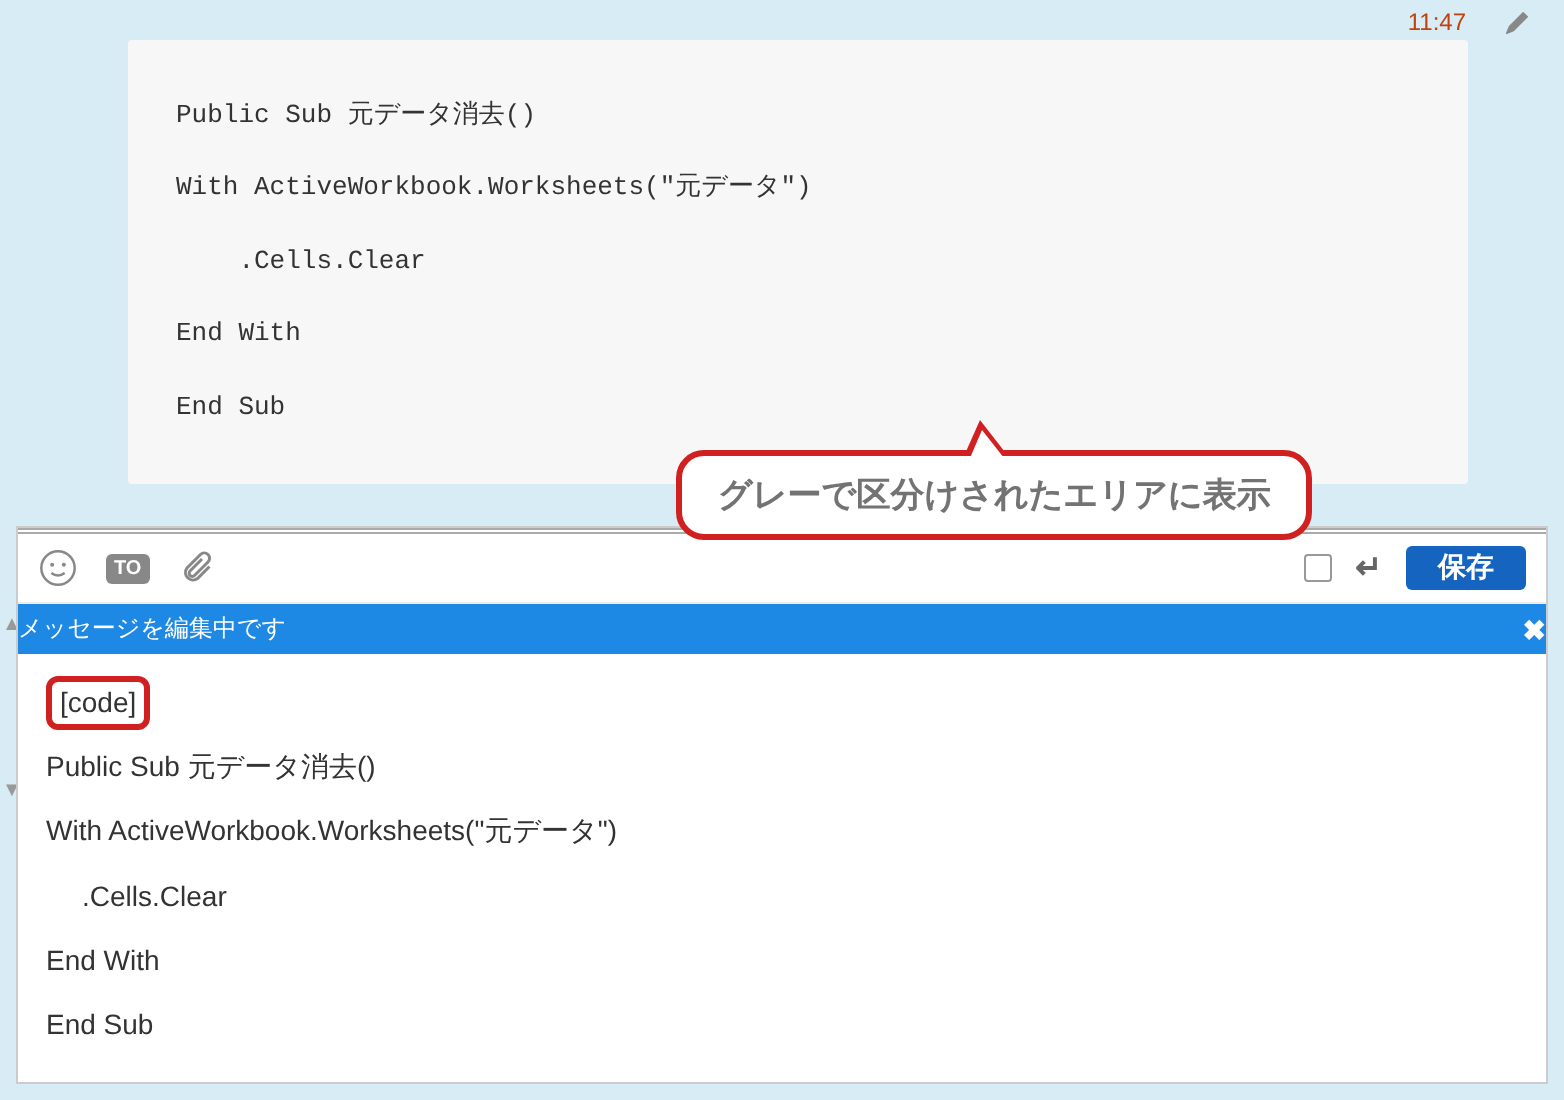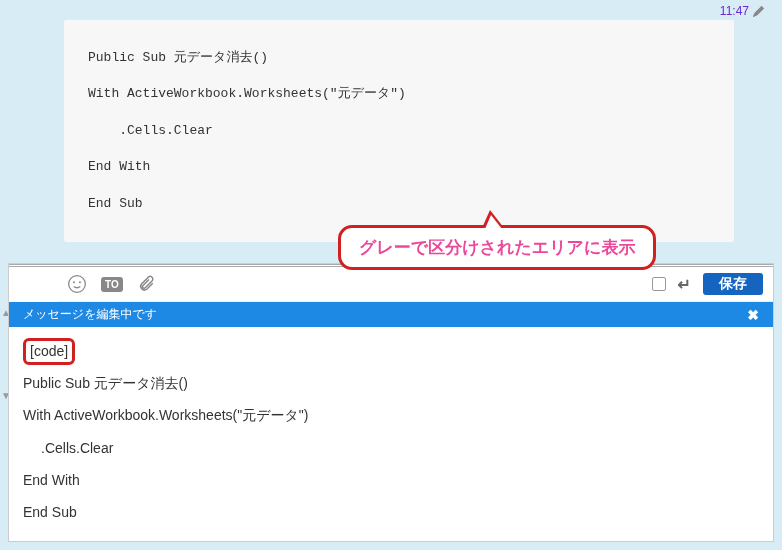--- a/index.html
+++ b/index.html
@@ -1,41 +1,41 @@
 <!DOCTYPE html>
 <html><head>
   <meta charset="utf-8">
   <style>
     * { box-sizing: border-box; margin: 0; padding: 0; }
     body { width: 782px; height: 550px; font-family: Arial, sans-serif; background: #d7ecf4; position: relative; overflow: hidden; }
     
     .top-area { padding: 0 10px; }
-    .timestamp { text-align: right; font-size: 12px; color: #6d28d9; padding: 4px 8px 0 0; display: flex; justify-content: flex-end; align-items: center; gap: 4px; }
+    .timestamp { text-align: right; font-size: 12px; color: #c2410c; padding: 4px 8px 0 0; display: flex; justify-content: flex-end; align-items: center; gap: 20px; }
     .edit-icon-svg { width: 11px; height: 11px; }
     
     .code-display { background: #f7f7f7; margin: 2px 38px 20px 54px; padding: 20px 24px; font-family: 'Courier New', monospace; font-size: 13px; color: #333; line-height: 2.8; border-radius: 2px; position: relative; }
     .code-display::after { content: ''; position: absolute; bottom: -12px; right: 80px; width: 0; height: 0; border-left: 10px solid transparent; border-right: 18px solid transparent; border-top: 14px solid #f7f7f7; }
     
-    .callout { position: absolute; top: 225px; left: 338px; background: #fff; border: 3px solid #d02020; border-radius: 14px; padding: 8px 18px; font-size: 17px; font-weight: bold; color: #ec4899; z-index: 10; }
+    .callout { position: absolute; top: 225px; left: 338px; background: #fff; border: 3px solid #d02020; border-radius: 14px; padding: 8px 18px; font-size: 17px; font-weight: bold; color: #737373; z-index: 10; }
     .callout::before { content: ''; position: absolute; top: -18px; left: 45%; width: 0; height: 0; border-left: 8px solid transparent; border-right: 14px solid transparent; border-bottom: 18px solid #d02020; }
     .callout::after { content: ''; position: absolute; top: -13px; left: 46%; width: 0; height: 0; border-left: 6px solid transparent; border-right: 11px solid transparent; border-bottom: 14px solid #fff; }
     
     .editor-section { position: absolute; top: 263px; left: 8px; right: 8px; bottom: 8px; background: #fff; border: 1px solid #ccc; display: flex; flex-direction: column; }
     .divider-top { height: 3px; background: #fff; border-top: 1px solid #aaa; border-bottom: 1px solid #aaa; }
     
-    .toolbar { display: flex; align-items: center; padding: 6px 10px; gap: 12px; border-bottom: 1px solid #eee; margin-left: 48px; }
+    .toolbar { display: flex; align-items: center; padding: 6px 10px; gap: 12px; border-bottom: 1px solid #eee; }
     .toolbar-left { display: flex; align-items: center; gap: 14px; }
     .toolbar-right { margin-left: auto; display: flex; align-items: center; gap: 12px; }
     .toolbar-icon { color: #888; cursor: pointer; display: inline-flex; align-items: center; }
     .to-icon { background: #888; color: #fff; font-size: 10px; font-weight: bold; padding: 2px 4px; border-radius: 3px; }
     .checkbox-icon { width: 14px; height: 14px; border: 1px solid #999; border-radius: 2px; }
     .return-icon { font-size: 16px; color: #666; font-weight: bold; }
     .save-btn { background: #1565c0; color: #fff; border: none; padding: 2px 16px; border-radius: 3px; font-size: 14px; cursor: pointer; font-weight: bold; }
     
-    .status-bar { background: #1e88e5; color: #fff; padding: 4px 14px; font-size: 12px; display: flex; justify-content: space-between; align-items: flex-end; }
+    .status-bar { background: #1e88e5; color: #fff; padding: 4px 0; font-size: 12px; display: flex; justify-content: space-between; align-items: flex-end; }
     .close-x { cursor: pointer; font-size: 14px; font-weight: bold; }
     
     .editor-content { flex: 1; padding: 8px 14px; font-size: 14px; color: #333; overflow: hidden; }
     .editor-line { line-height: 2.3; }
     .indent { padding-left: 18px; }
     
     .highlight-box { border: 3px solid #d02020; border-radius: 6px; display: inline-block; padding: 0 4px; line-height: 1.5; }
     .bottom-highlight { position: absolute; bottom: 10px; left: 13px; }
     
     .scroll-arrow { position: absolute; left: 0; color: #999; font-size: 10px; width: 8px; text-align: center; }

